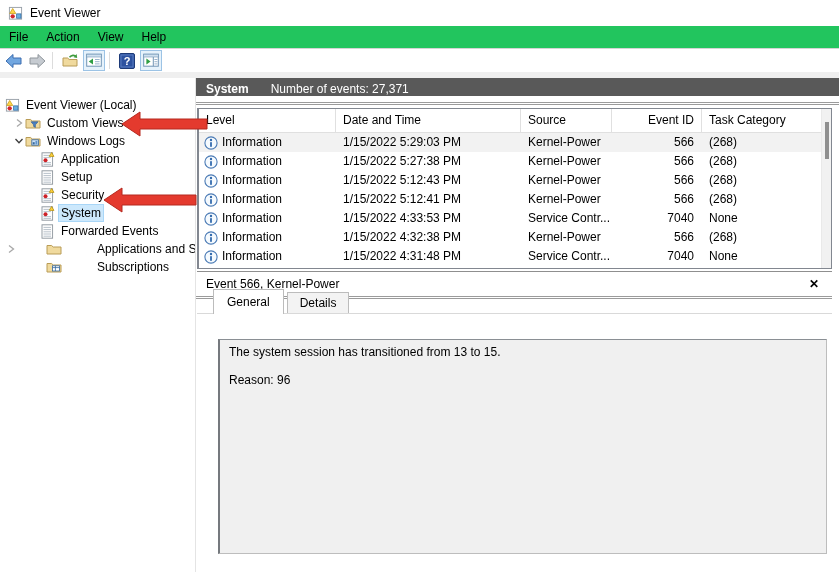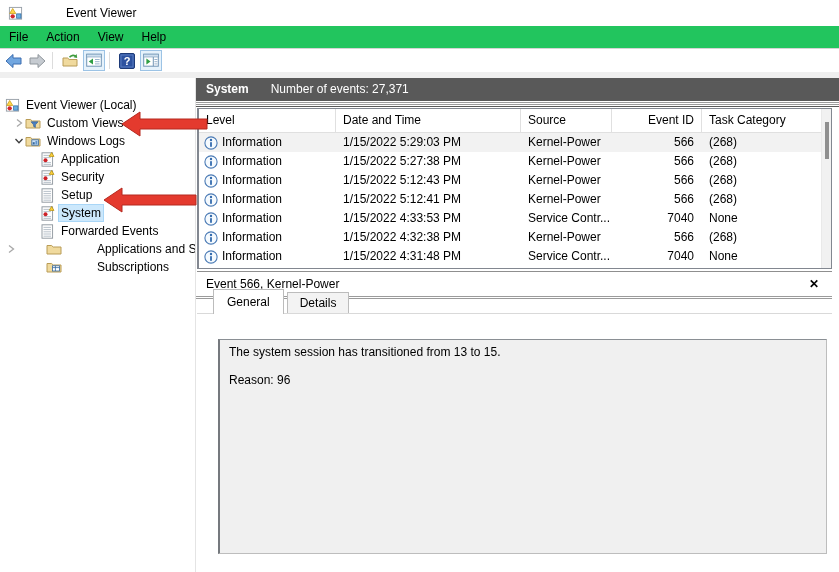--- a/index.html
+++ b/index.html
@@ -1,20 +1,20 @@
 <!DOCTYPE html>
 <html><head>
 <meta charset="utf-8">
 <style>
   html,body{margin:0;padding:0;background:#fff;}
   .app{position:relative;width:839px;height:572px;overflow:hidden;background:#fff;
        font-family:"Liberation Sans",sans-serif;font-size:12px;color:#000;}
 
   
-  .titlebar{position:absolute;top:0;left:0;width:100%;height:26px;display:flex;align-items:center;background:#fff;gap:36px;}
+  .titlebar{position:absolute;top:0;left:0;width:100%;height:26px;display:flex;align-items:center;background:#fff;}
   .titlebar .appicon{margin:0 7px 0 8px;display:inline-flex;}
   
   .menubar{position:absolute;top:26px;left:0;width:100%;height:22px;display:flex;align-items:center;background:#22c55e;}
   .mi{padding:3px 9px;cursor:default;}
   
   .toolbar{position:absolute;top:48px;left:0;width:100%;height:23px;border-top:1px solid #d4d4d4;
            background:#fff;display:flex;align-items:center;}
   .tbtn{width:22px;height:21px;display:inline-flex;align-items:center;justify-content:center;margin-left:2px;}
   .tbtn.hl{background:#e6f2fb;border:1px solid #9cc3e5;width:20px;height:19px;}
   .tsep{width:1px;height:17px;background:#dcdcdc;margin:0 4px;}
@@ -27,21 +27,21 @@
   .ic{display:inline-flex;margin-right:4px;flex:none;}
   .t0{padding-left:5px;}
   .t1{padding-left:12px;}
   .t1s{padding-left:4px;gap:29px;}
   .t2{padding-left:40px;}
   .tl{padding:1px 2px;}
   .tl.sel{background:#cce8fc;box-shadow:0 0 0 1px #a9d6f7;}
 
   
   .main{position:absolute;top:78px;left:196px;right:0;bottom:0;background:#fff;}
-  .resultbar{position:absolute;top:0;left:0;width:643px;height:29px;background:#595959;color:#fff;
+  .resultbar{position:absolute;top:0;left:0;width:643px;height:18px;background:#595959;color:#fff;
              line-height:23px;padding-left:10px;box-sizing:border-box;}
   .resultbar b{font-weight:bold;}
   .resultbar .cnt{margin-left:22px;}
   .dbl{position:absolute;left:0;width:643px;height:5px;
        background:linear-gradient(#fff 0 1px,#9b9b9b 1px 2px,#fff 2px 3px,#9b9b9b 3px 4px,#fff 4px 5px);}
   .dbl.l1{top:23px;}
   .dbl.l2{top:217px;width:636px;}
 
   
   .tbl{position:absolute;top:30px;left:1px;width:635px;height:161px;background:#fff;
@@ -220,37 +220,20 @@
       <span class="tl">Application</span>
     </div>
 
     <div class="ti t2">
       <span class="ic">
         <svg width="15" height="15" viewBox="0 0 15 15">
           <rect x="2" y="0.8" width="10.6" height="13.4" fill="#fdfdfd" stroke="#8c949c" stroke-width="0.9"></rect>
           <g stroke="#b9c2cb">
               <line x1="3.5" y1="3.4" x2="11" y2="3.4"></line>
               <line x1="3.5" y1="5.6" x2="11" y2="5.6"></line>
-              <line x1="3.5" y1="10.6" x2="11" y2="10.6"></line>
-              <line x1="3.5" y1="12.4" x2="11" y2="12.4"></line>
-            </g>
-          <circle cx="5.5" cy="8.2" r="2" fill="#cd2026"></circle>
-          <polygon points="9.2,4.4 11.6,0.5 14,4.4" fill="#ffd23e" stroke="#ad8a00" stroke-width="0.7"></polygon>
-        </svg>
-      </span>
-      <span class="tl">Security</span>
-    </div>
-
-    <div class="ti t2">
-      <span class="ic">
-        <svg width="15" height="15" viewBox="0 0 15 15">
-          <rect x="2" y="0.8" width="10.6" height="13.4" fill="#fdfdfd" stroke="#8c949c" stroke-width="0.9"></rect>
-          <g stroke="#b9c2cb">
-              <line x1="3.5" y1="3.4" x2="11" y2="3.4"></line>
-              <line x1="3.5" y1="5.6" x2="11" y2="5.6"></line>
               <line x1="3.5" y1="7.8" x2="11" y2="7.8"></line>
               <line x1="3.5" y1="10" x2="11" y2="10"></line>
               <line x1="3.5" y1="12.2" x2="11" y2="12.2"></line>
             </g>
         </svg>
       </span>
       <span class="tl">Setup</span>
     </div>
 
     <div class="ti t2">
@@ -260,20 +243,37 @@
           <g stroke="#b9c2cb">
               <line x1="3.5" y1="3.4" x2="11" y2="3.4"></line>
               <line x1="3.5" y1="5.6" x2="11" y2="5.6"></line>
               <line x1="3.5" y1="10.6" x2="11" y2="10.6"></line>
               <line x1="3.5" y1="12.4" x2="11" y2="12.4"></line>
             </g>
           <circle cx="5.5" cy="8.2" r="2" fill="#cd2026"></circle>
           <polygon points="9.2,4.4 11.6,0.5 14,4.4" fill="#ffd23e" stroke="#ad8a00" stroke-width="0.7"></polygon>
         </svg>
       </span>
+      <span class="tl">Security</span>
+    </div>
+
+    <div class="ti t2">
+      <span class="ic">
+        <svg width="15" height="15" viewBox="0 0 15 15">
+          <rect x="2" y="0.8" width="10.6" height="13.4" fill="#fdfdfd" stroke="#8c949c" stroke-width="0.9"></rect>
+          <g stroke="#b9c2cb">
+              <line x1="3.5" y1="3.4" x2="11" y2="3.4"></line>
+              <line x1="3.5" y1="5.6" x2="11" y2="5.6"></line>
+              <line x1="3.5" y1="10.6" x2="11" y2="10.6"></line>
+              <line x1="3.5" y1="12.4" x2="11" y2="12.4"></line>
+            </g>
+          <circle cx="5.5" cy="8.2" r="2" fill="#cd2026"></circle>
+          <polygon points="9.2,4.4 11.6,0.5 14,4.4" fill="#ffd23e" stroke="#ad8a00" stroke-width="0.7"></polygon>
+        </svg>
+      </span>
       <span class="tl sel">System</span>
     </div>
 
     <div class="ti t2">
       <span class="ic">
         <svg width="15" height="15" viewBox="0 0 15 15">
           <rect x="2" y="0.8" width="10.6" height="13.4" fill="#fdfdfd" stroke="#8c949c" stroke-width="0.9"></rect>
           <g stroke="#b9c2cb">
               <line x1="3.5" y1="3.4" x2="11" y2="3.4"></line>
               <line x1="3.5" y1="5.6" x2="11" y2="5.6"></line>

